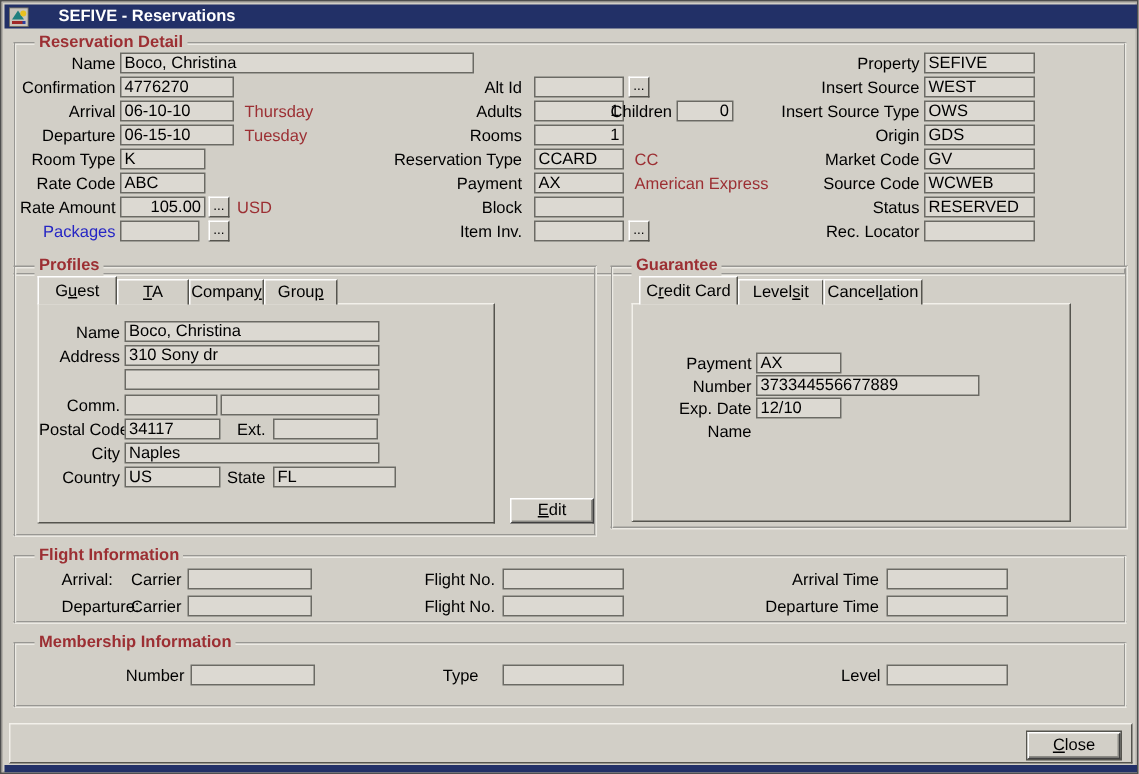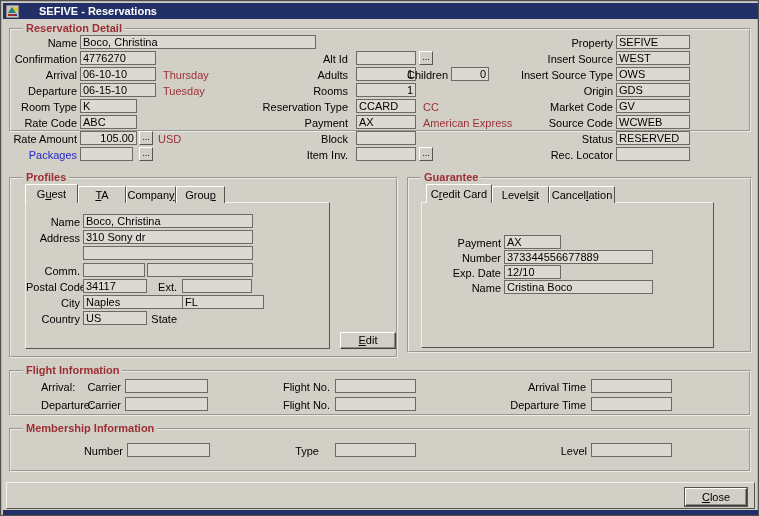--- a/index.html
+++ b/index.html
@@ -51,21 +51,21 @@
     <svg class="ticon" viewBox="0 0 13 13">
       <rect x="0" y="0" width="13" height="13" fill="#c8c4bc" stroke="#55544e" stroke-width="1"></rect>
       <path d="M2 8 L6 2 L10 8 Z" fill="#1f7f7f"></path>
       <circle cx="9.5" cy="4" r="2" fill="#e8c020"></circle>
       <rect x="2" y="9" width="8" height="2" fill="#a02828"></rect>
       <rect x="9" y="9" width="2" height="2" fill="#2a3fa0"></rect>
     </svg>
     <span class="t">SEFIVE - Reservations</span>
   </div>
 
-  <div class="frame" style="left:8px;top:27px;width:742px;height:104px;">
+  <div class="frame" style="left:8px;top:27px;width:742px;height:156px;">
     <span class="legend">Reservation Detail</span>
 
     <div class="lbl r" style="left:0;top:6px;width:66px;">Name</div>
     <div class="fld" style="left:69px;top:5px;width:236px;">Boco, Christina</div>
 
     <div class="lbl r" style="left:0;top:22px;width:66px;">Confirmation</div>
     <div class="fld" style="left:69px;top:21px;width:76px;">4776270</div>
 
     <div class="lbl r" style="left:0;top:38px;width:66px;">Arrival</div>
     <div class="fld" style="left:69px;top:37px;width:76px;">06-10-10</div>
@@ -166,21 +166,21 @@
       <div class="fld" style="left:57px;top:76px;width:64px;">34117</div>
       <div class="lbl r" style="left:125px;top:77px;width:26px;">Ext.</div>
       <div class="fld" style="left:156px;top:76px;width:70px;"></div>
 
       <div class="lbl r" style="left:0;top:93px;width:54px;">City</div>
       <div class="fld" style="left:57px;top:92px;width:170px;">Naples</div>
 
       <div class="lbl r" style="left:0;top:109px;width:54px;">Country</div>
       <div class="fld" style="left:57px;top:108px;width:64px;">US</div>
       <div class="lbl r" style="left:120px;top:109px;width:31px;">State</div>
-      <div class="fld" style="left:156px;top:92px;width:82px;">FL</div>
+      <div class="fld" style="left:156px;top:108px;width:82px;">FL</div>
     </div>
 
     <div class="btn" style="left:329px;top:153px;width:56px;height:17px;line-height:15px;"><span></span><span class="mn">E</span><span>dit</span></div>
   </div>
 
   <div class="frame" style="left:406px;top:176px;width:345px;height:176px;">
     <span class="legend">Guarantee</span>
 
     <div class="tab sel" style="left:17px;width:66px;"><span>C</span><span class="mn">r</span><span>edit Card</span></div>
     <div class="tab" style="left:83px;width:57px;"><span>Level</span><span class="mn">s</span><span>it</span></div>
@@ -190,21 +190,20 @@
       <div class="lbl r" style="left:0;top:33px;width:79px;">Payment</div>
       <div class="fld" style="left:82px;top:32px;width:57px;">AX</div>
 
       <div class="lbl r" style="left:0;top:48px;width:79px;">Number</div>
       <div class="fld" style="left:82px;top:47px;width:149px;">373344556677889</div>
 
       <div class="lbl r" style="left:0;top:63px;width:79px;">Exp. Date</div>
       <div class="fld" style="left:82px;top:62px;width:57px;">12/10</div>
 
       <div class="lbl r" style="left:0;top:78px;width:79px;">Name</div>
-      <div class="fld" style="left:82px;top:77px;width:149px;">Cristina Boco</div>
     </div>
   </div>
 
   <div class="frame" style="left:8px;top:369px;width:742px;height:46px;">
     <span class="legend">Flight Information</span>
 
     <div class="lbl" style="left:30px;top:8px;width:62px;">Arrival:</div>
     <div class="lbl r" style="left:60px;top:8px;width:50px;">Carrier</div>
     <div class="fld" style="left:114px;top:7px;width:83px;"></div>
     <div class="lbl r" style="left:240px;top:8px;width:79px;">Flight No.</div>

